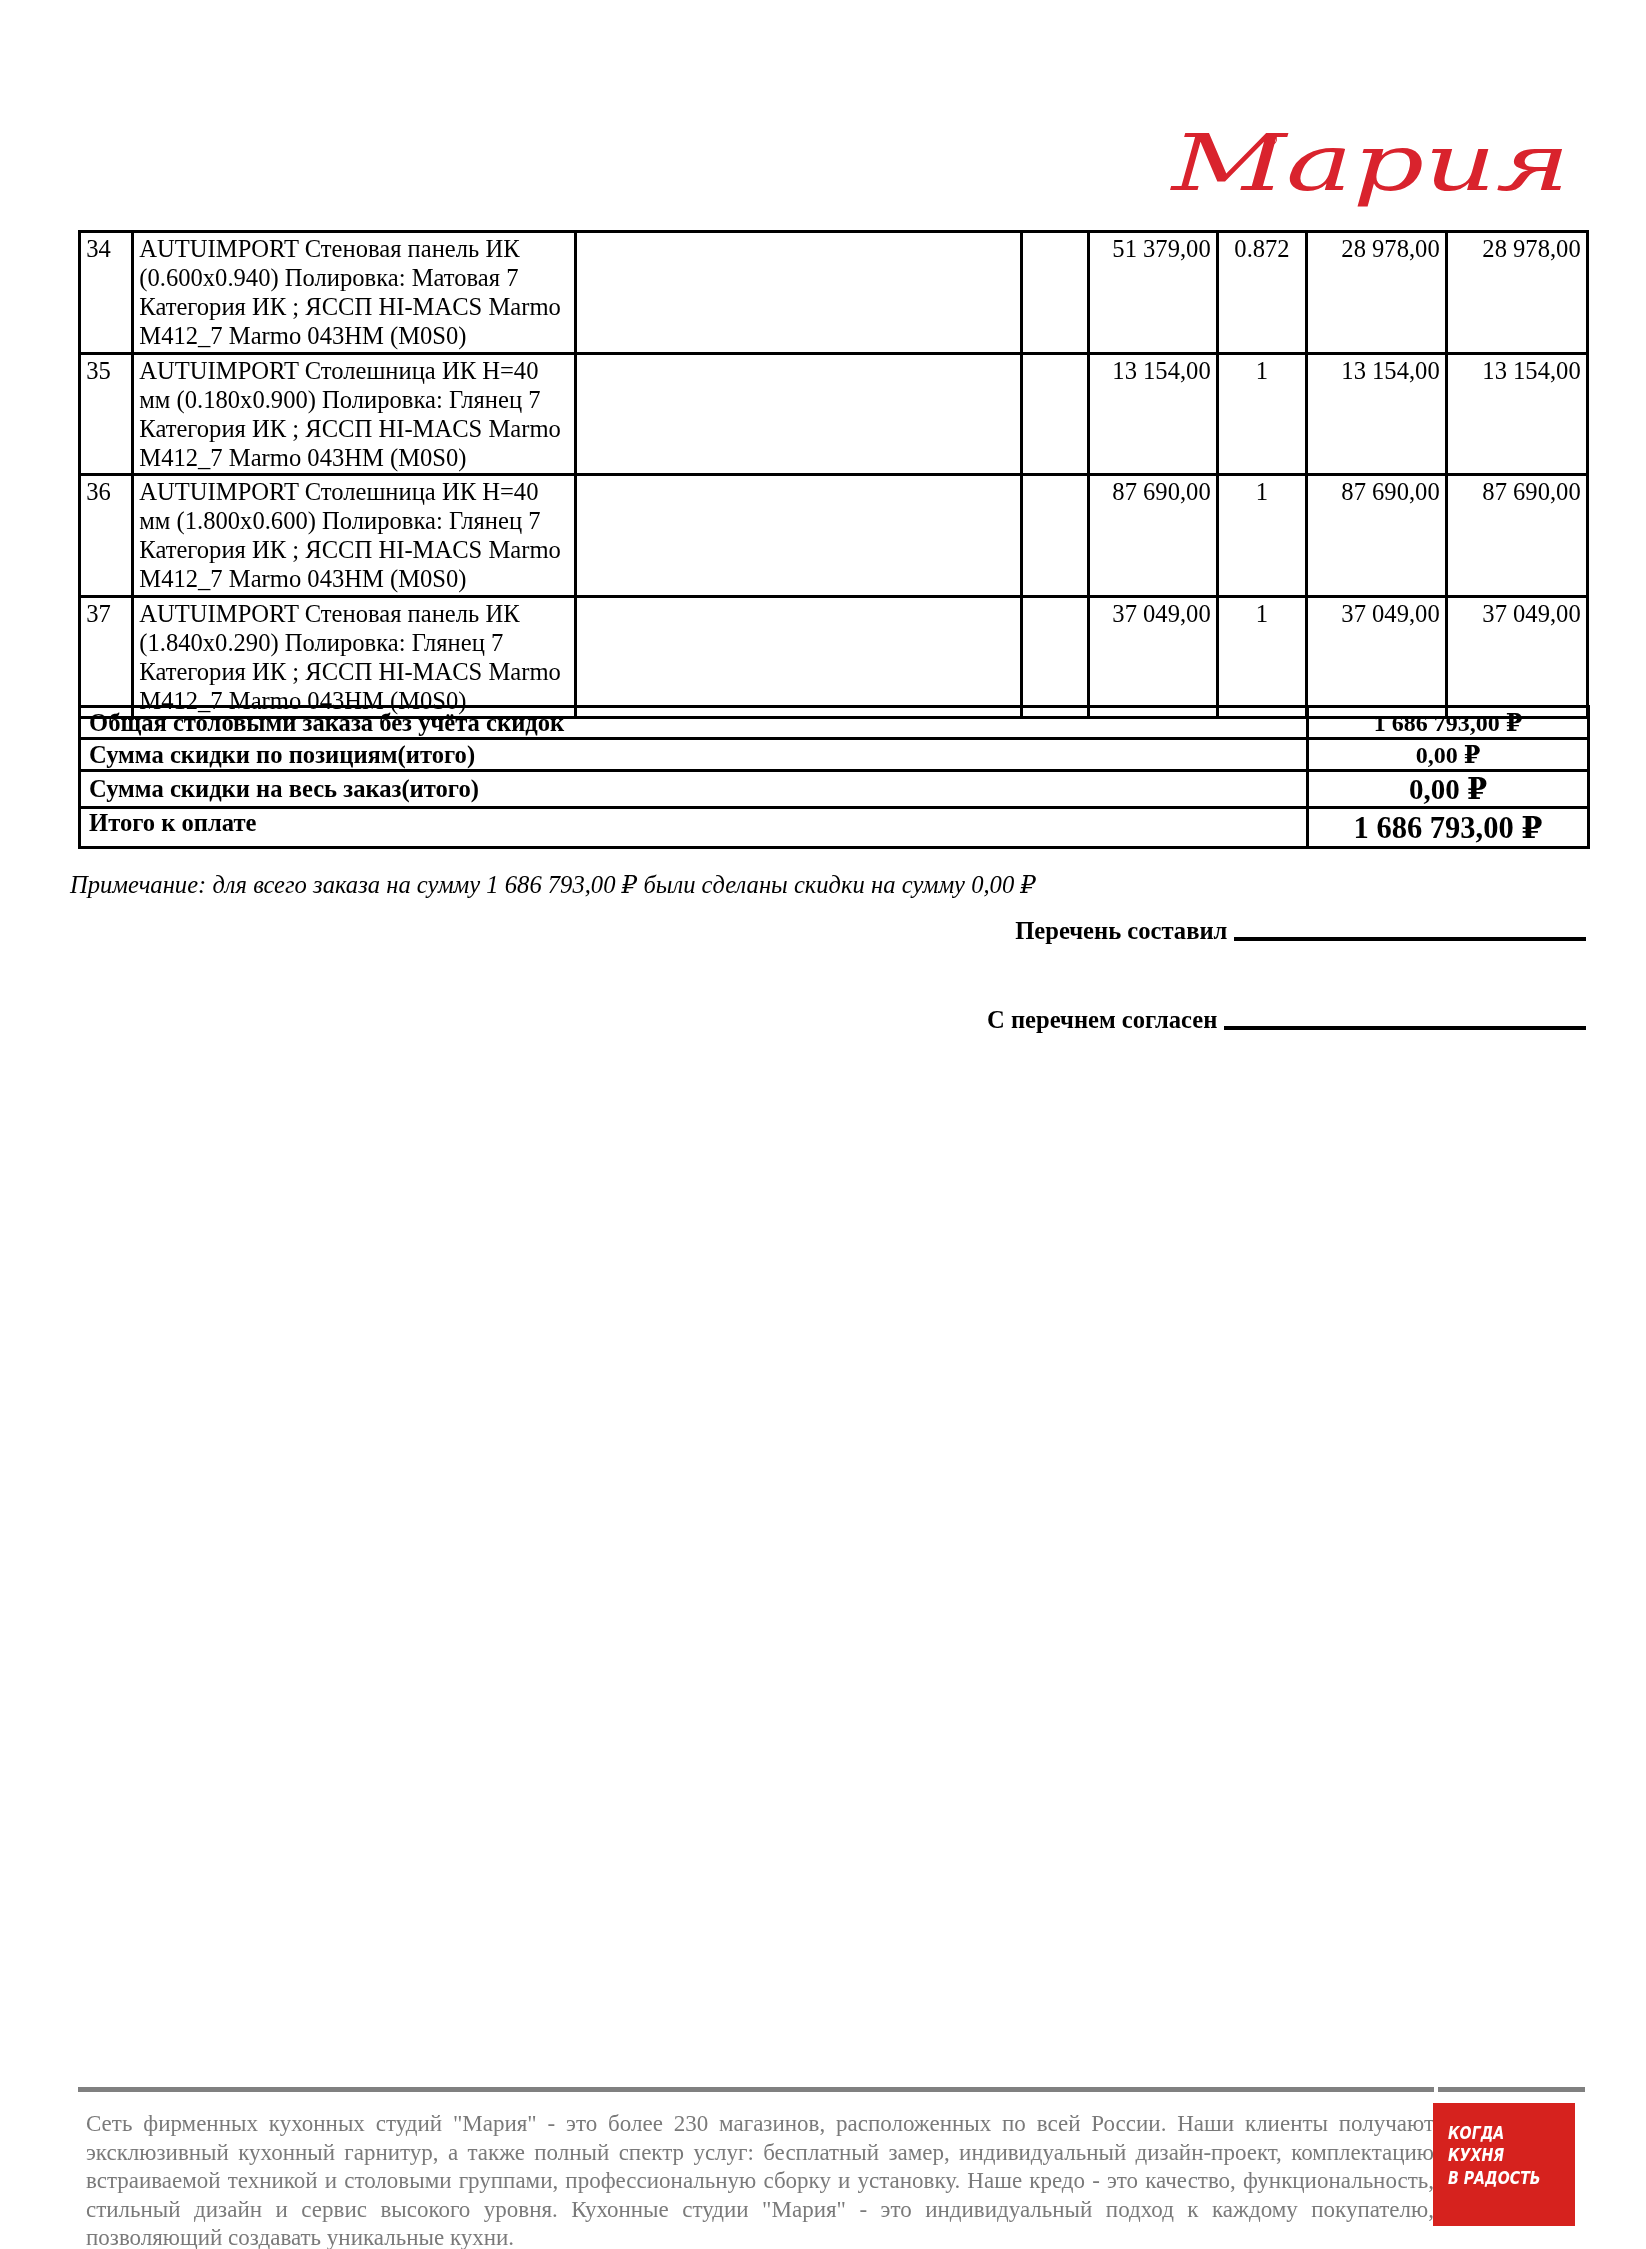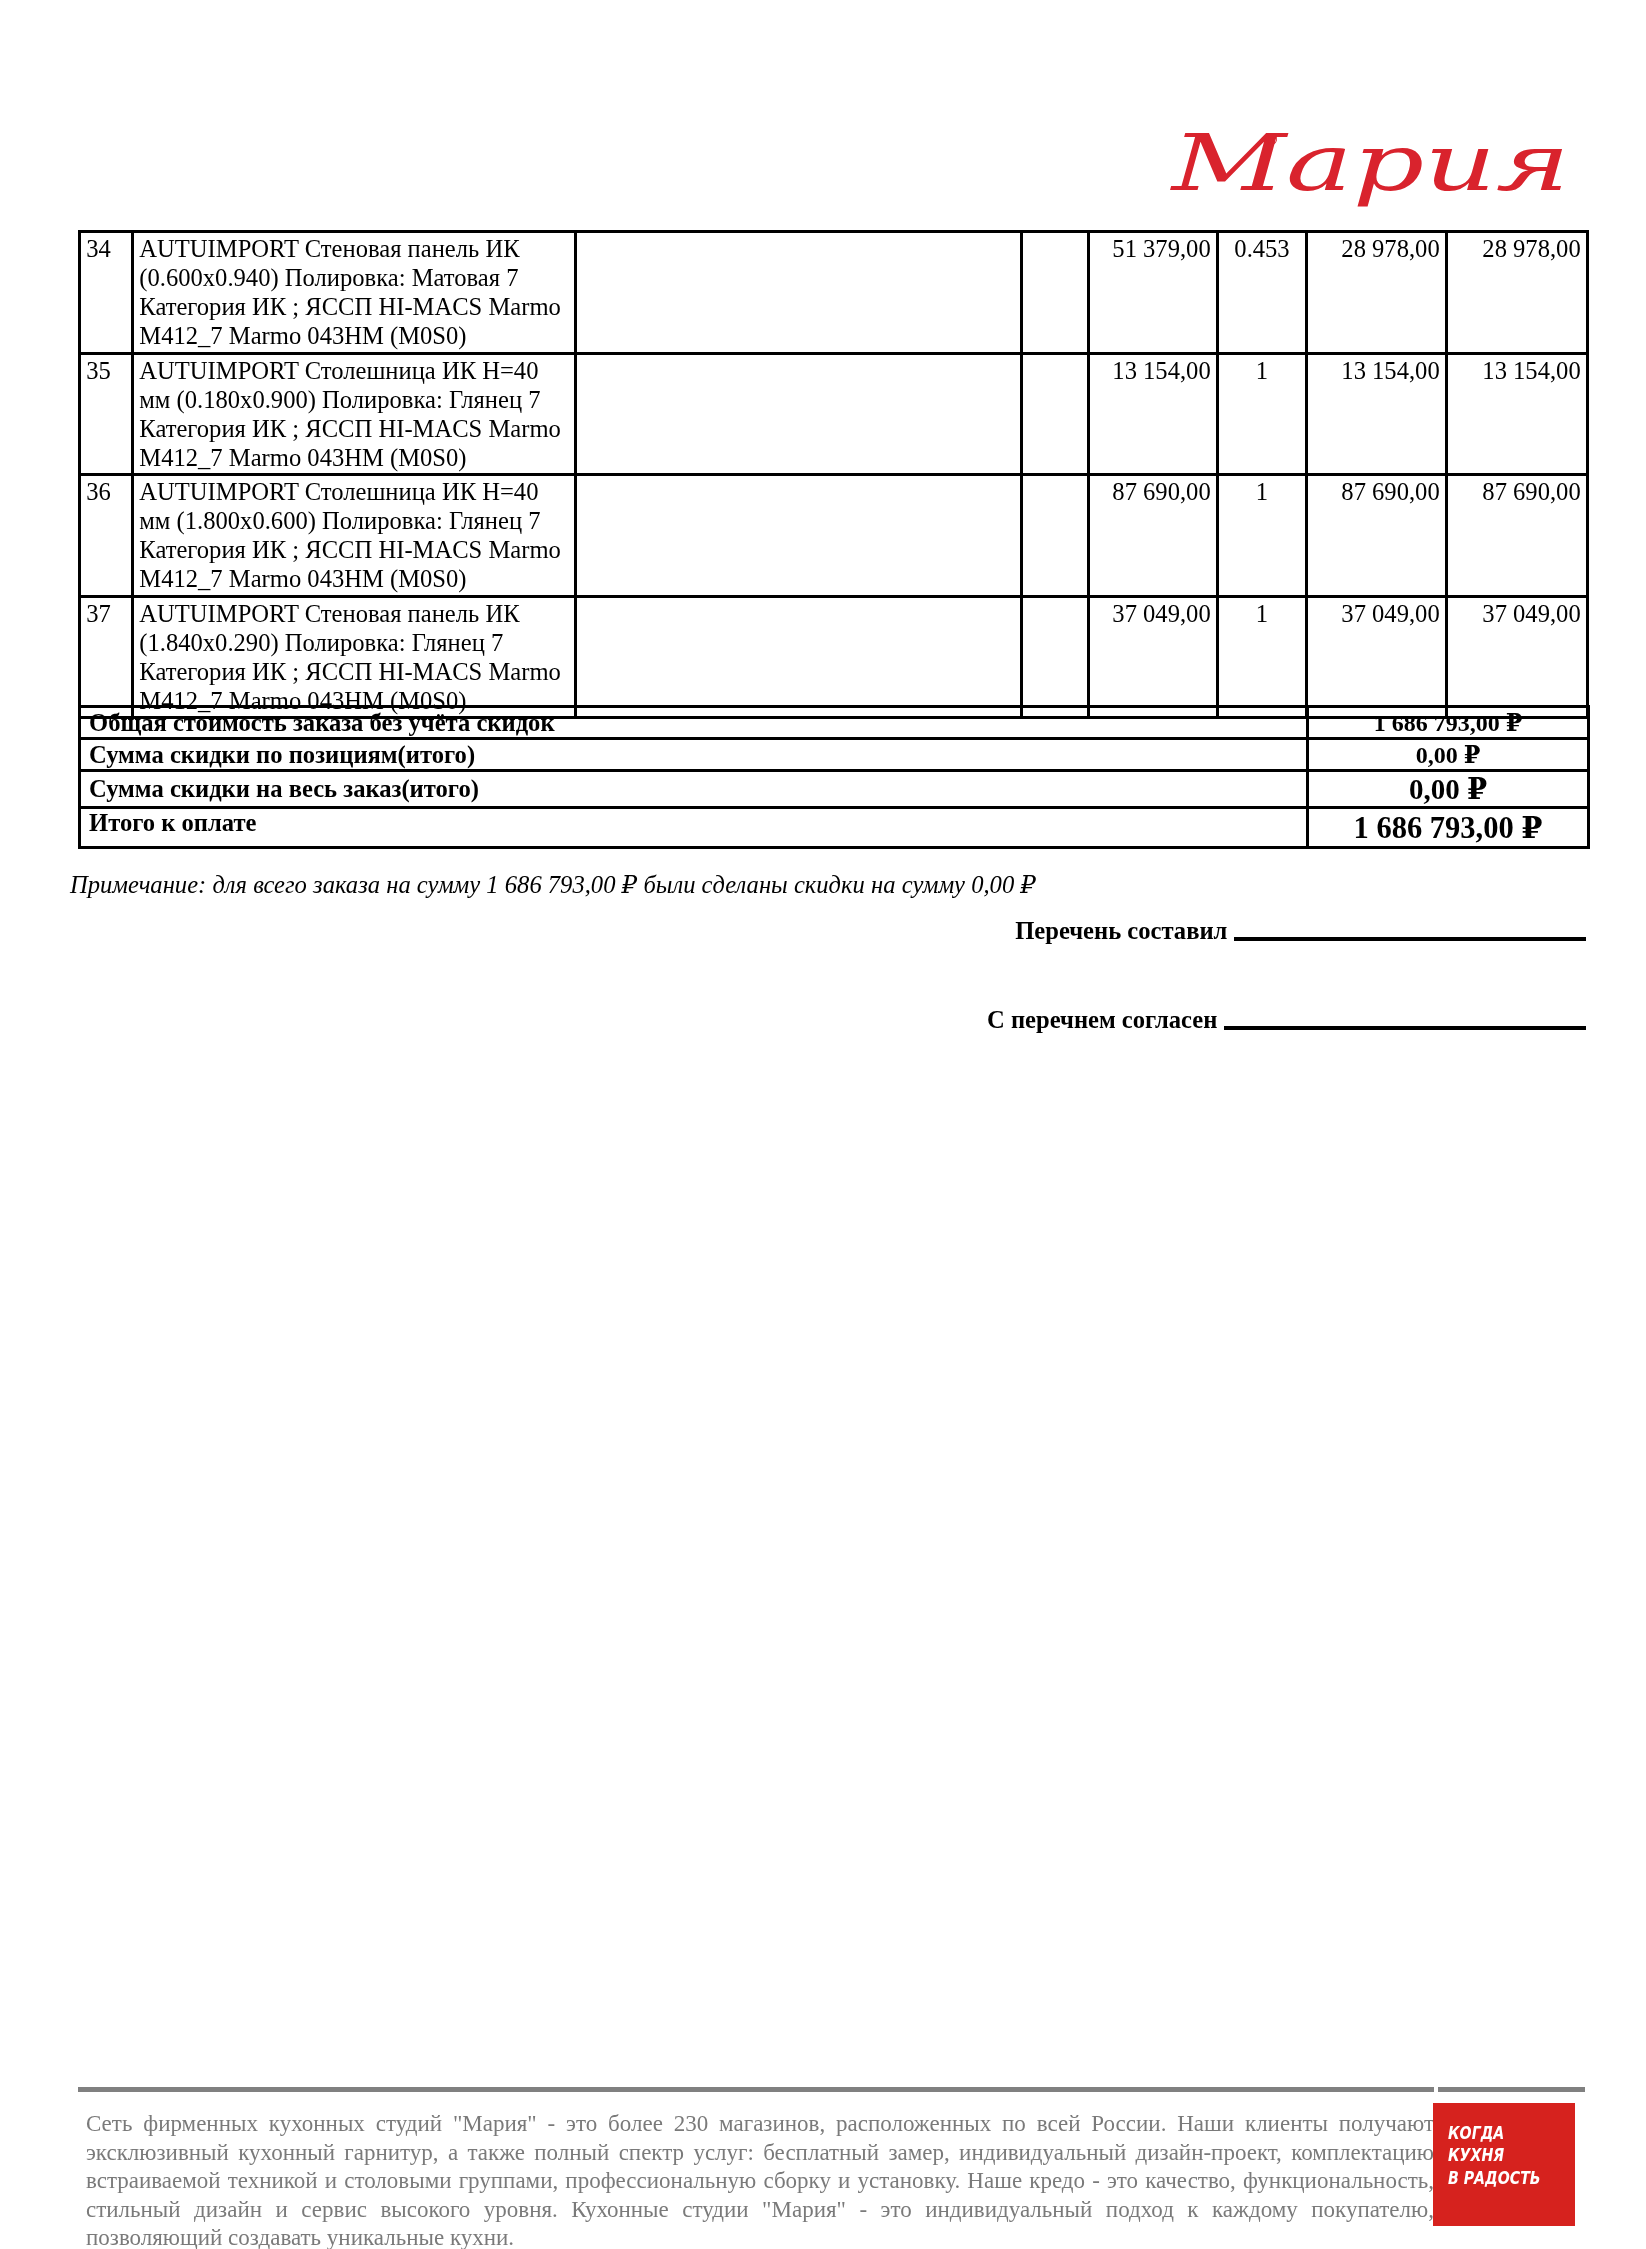--- a/index.html
+++ b/index.html
@@ -64,21 +64,21 @@
       <col style="width:140px">
       <col style="width:141px">
   </colgroup>
   <tbody>
     <tr class="item">
       <td class="num">34</td>
       <td class="desc">AUTUIMPORT Стеновая панель ИК (0.600x0.940) Полировка: Матовая  7 Категория ИК ; ЯССП HI-MACS Marmo M412_7 Marmo 043HM (M0S0)</td>
       <td></td>
       <td></td>
       <td class="val">51 379,00</td>
-      <td class="qty">0.453</td>
+      <td class="qty">0.872</td>
       <td class="val">28 978,00</td>
       <td class="val">28 978,00</td>
     </tr>
     <tr class="item">
       <td class="num">35</td>
       <td class="desc">AUTUIMPORT Столешница ИК H=40 мм (0.180x0.900) Полировка: Глянец  7 Категория ИК ; ЯССП HI-MACS Marmo M412_7 Marmo 043HM (M0S0)</td>
       <td></td>
       <td></td>
       <td class="val">13 154,00</td>
       <td class="qty">1</td>
@@ -108,21 +108,21 @@
   </tbody>
 </table>
 
 <table class="totals">
   <colgroup>
       <col style="width:1228px">
       <col style="width:281px">
     </colgroup>
   <tbody>
     <tr class="t1">
-      <td class="tlabel">Общая стоимость заказа без учёта скидок</td>
+      <td class="tlabel">Общая столовыми заказа без учёта скидок</td>
       <td class="tval">1 686 793,00 ₽</td>
     </tr>
     <tr class="t2">
       <td class="tlabel">Сумма скидки по позициям(итого)</td>
       <td class="tval">0,00 ₽</td>
     </tr>
     <tr class="t3">
       <td class="tlabel">Сумма скидки на весь заказ(итого)</td>
       <td class="tval">0,00 ₽</td>
     </tr>

